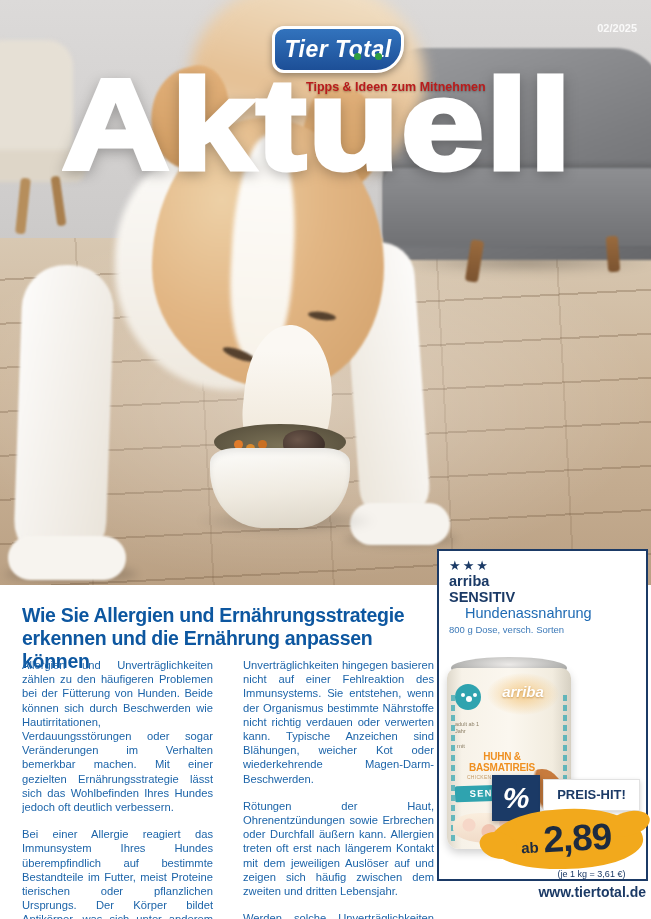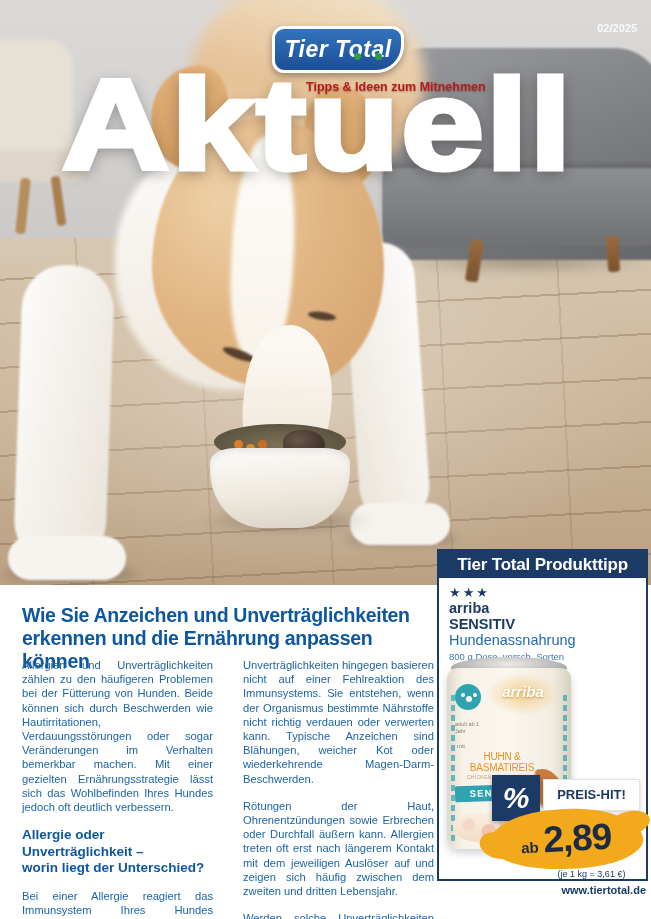--- a/index.html
+++ b/index.html
@@ -131,21 +131,21 @@
     margin:1px 0 12px 0; text-align:left; }
   .subhead span { display:block; }
   
   .tip { position:absolute; left:437px; top:549px; width:211px; height:332px; z-index:20;
     background:#fff; border:2px solid #1b3a66; }
   .tip-header { height:27px; line-height:27px; background:#1b3a66; color:#fff; text-align:center;
     font-size:17px; font-weight:bold; letter-spacing:-.2px; }
   .stars { margin:7px 0 0 10px; color:#1b3a66; font-size:13px; letter-spacing:2px;
     font-family:"DejaVu Sans", sans-serif; }
   .p-brand,.p-name { margin-left:10px; color:#1b3a66; font-size:14.5px; font-weight:bold; line-height:16px; }
-  .p-type { margin-left:10px; color:#1e6ab3; font-size:14.5px; line-height:16px; }
+  .p-type { margin-left:26px; color:#1e6ab3; font-size:14.5px; line-height:16px; }
   .p-pack { margin:3px 0 0 10px; color:#3d7ab8; font-size:9.5px; }
   
   .can { position:absolute; left:8px; top:106px; width:124px; height:192px; }
   .can-lid { position:absolute; left:4px; top:0; width:116px; height:22px; border-radius:50%;
     background:radial-gradient(at 50% 35%, #eceae8, #b9b9b7 60%, #8f8f8d); }
   .can-body { position:absolute; left:0; top:11px; width:124px; height:181px;
     border-radius:10px 10px 12px 12px;
     background:linear-gradient(90deg,#ded8cb 0,#f7f2e8 12%,#fbf7ef 50%,#f2ecdf 85%,#d6d0c2 100%);
     box-shadow:0 4px 8px rgba(0,0,0,.18); }
   .can-stripe-l { position:absolute; left:4px; top:36px; width:4px; height:148px;
@@ -158,21 +158,21 @@
     background:#fff; box-shadow:-6px -4px 0 -1px #fff, 6px -4px 0 -1px #fff; }
   .arriba-bg { position:absolute; left:40px; top:16px; width:72px; height:42px; border-radius:50%;
     background:radial-gradient(#f5cd8d, rgba(245,205,141,0) 72%); }
   .arriba-text { position:absolute; left:40px; top:26px; width:72px; text-align:center;
     color:#fff; font-size:15px; font-weight:bold; font-style:italic;
     text-shadow:0 1px 2px rgba(180,120,40,.65); }
   .can-age { position:absolute; left:8px; top:64px; width:36px; color:#8d8068;
     font-size:5.5px; line-height:7px; }
   .can-mit { position:absolute; left:10px; top:86px; color:#8d8068; font-size:6px; }
   .variety { position:absolute; left:12px; top:94px; width:86px; text-align:center;
-    color:#ef8f1f; font-size:10px; font-weight:normal; line-height:11px; letter-spacing:-.2px; }
+    color:#ef8f1f; font-size:10px; font-weight:bold; line-height:11px; letter-spacing:-.2px; }
   .variety-sub { position:absolute; left:12px; top:117px; width:86px; text-align:center;
     color:#c49a64; font-size:5px; letter-spacing:.3px; }
   .ribbon { position:absolute; left:8px; top:128px; width:82px; height:16px; background:#2fa3af;
     color:#fff; text-align:center; line-height:16px; font-size:9.5px; font-weight:bold;
     letter-spacing:1.2px; transform:rotate(-2deg); border-radius:2px; }
   .can-dog { position:absolute; left:72px; top:112px; width:46px; height:64px;
     border-radius:50% 50% 45% 45%;
     background:
       radial-gradient(circle at 32% 76%, #3a2e26 0 3px, transparent 4px),
       radial-gradient(circle at 40% 50%, #2f2620 0 2px, transparent 3px),
@@ -200,21 +200,21 @@
     display:flex; align-items:center; justify-content:center; gap:5px; }
   .swoosh::before { content:""; position:absolute; left:-10px; top:20px; width:38px; height:26px;
     background:#f2a91c; border-radius:50%; transform:rotate(18deg); }
   .swoosh::after { content:""; position:absolute; right:-8px; top:6px; width:44px; height:24px;
     background:#f2a91c; border-radius:50%; transform:rotate(-12deg); }
   .price-prefix { color:#1d2b40; font-size:15px; font-weight:bold; margin-top:12px; position:relative; z-index:1; }
   .price-value { color:#1d2b40; font-size:37px; font-weight:bold; letter-spacing:-1px; position:relative; z-index:1; }
   .unit { position:absolute; left:104px; top:318px; width:97px; text-align:center;
     color:#1b3a66; font-size:9px; line-height:10px; }
   .website { position:absolute; right:5px; top:884px; color:#1b3a66;
-    font-size:11px; font-weight:bold; z-index:20; }
+    font-size:14px; font-weight:bold; z-index:20; }
 </style>
 </head>
 <body>
 
 <div class="page">
 
   <div class="hero">
     <div class="wall"></div>
     <div class="floor"></div>
 
@@ -256,42 +256,37 @@
       <span class="logo-dot d1"></span>
       <span class="logo-dot d2"></span>
     </div>
     <div class="issue">02/2025</div>
     <div class="tagline">Tipps &amp; Ideen zum Mitnehmen</div>
     <div class="masthead-title">Aktuell</div>
   </div>
 
 
   <div class="headline">
-    <span>Wie Sie Anzeichen und Unverträglichkeiten</span>
+    <span>Wie Sie Allergien und Ernährungsstrategie</span>
     <span>erkennen und die Ernährung anpassen können</span>
   </div>
 
   <div class="columns">
     <div class="col">
       <p>Allergien und Unverträglichkeiten zählen zu den häufigeren Problemen bei der Fütterung von Hunden. Beide können sich durch Beschwerden wie Hautirritationen, Verdauungsstörungen oder sogar Veränderungen im Verhalten bemerkbar machen. Mit einer gezielten Ernährungsstrategie lässt sich das Wohlbefinden Ihres Hundes jedoch oft deutlich verbessern.</p>
-      <div class="subhead">
-        <span>Allergie oder Unverträglichkeit –</span>
-        <span>worin liegt der Unterschied?</span>
-      </div>
       <p>Bei einer Allergie reagiert das Immunsystem Ihres Hundes überempfindlich auf bestimmte Bestandteile im Futter, meist Proteine tierischen oder pflanzlichen Ursprungs. Der Körper bildet Antikörper, was sich unter anderem durch Juckreiz,</p>
     </div>
     <div class="col">
       <p>Unverträglichkeiten hingegen basieren nicht auf einer Fehlreaktion des Immunsystems. Sie entstehen, wenn der Organismus bestimmte Nährstoffe nicht richtig verdauen oder verwerten kann. Typische Anzeichen sind Blähungen, weicher Kot oder wiederkehrende Magen-Darm-Beschwerden.</p>
       <p>Rötungen der Haut, Ohrenentzündungen sowie Erbrechen oder Durchfall äußern kann. Allergien treten oft erst nach längerem Kontakt mit dem jeweiligen Auslöser auf und zeigen sich häufig zwischen dem zweiten und dritten Lebensjahr.</p>
       <p>Werden solche Unverträglichkeiten nicht behandelt, kann dies auf Dauer die Aufnahme wichtiger Nährstoffe beeinträchtigen und das Immunsystem schwächen.</p>
     </div>
   </div>
 
   <div class="tip">
-    <div class="tip-header">Tier Total Produkttipp</div>
     <div class="stars">★★★</div>
     <div class="p-brand">arriba</div>
     <div class="p-name">SENSITIV</div>
     <div class="p-type">Hundenassnahrung</div>
     <div class="p-pack">800 g Dose, versch. Sorten</div>
 
     <div class="can">
       <div class="can-lid"></div>
       <div class="can-body"></div>
       <div class="can-stripe-l"></div>

